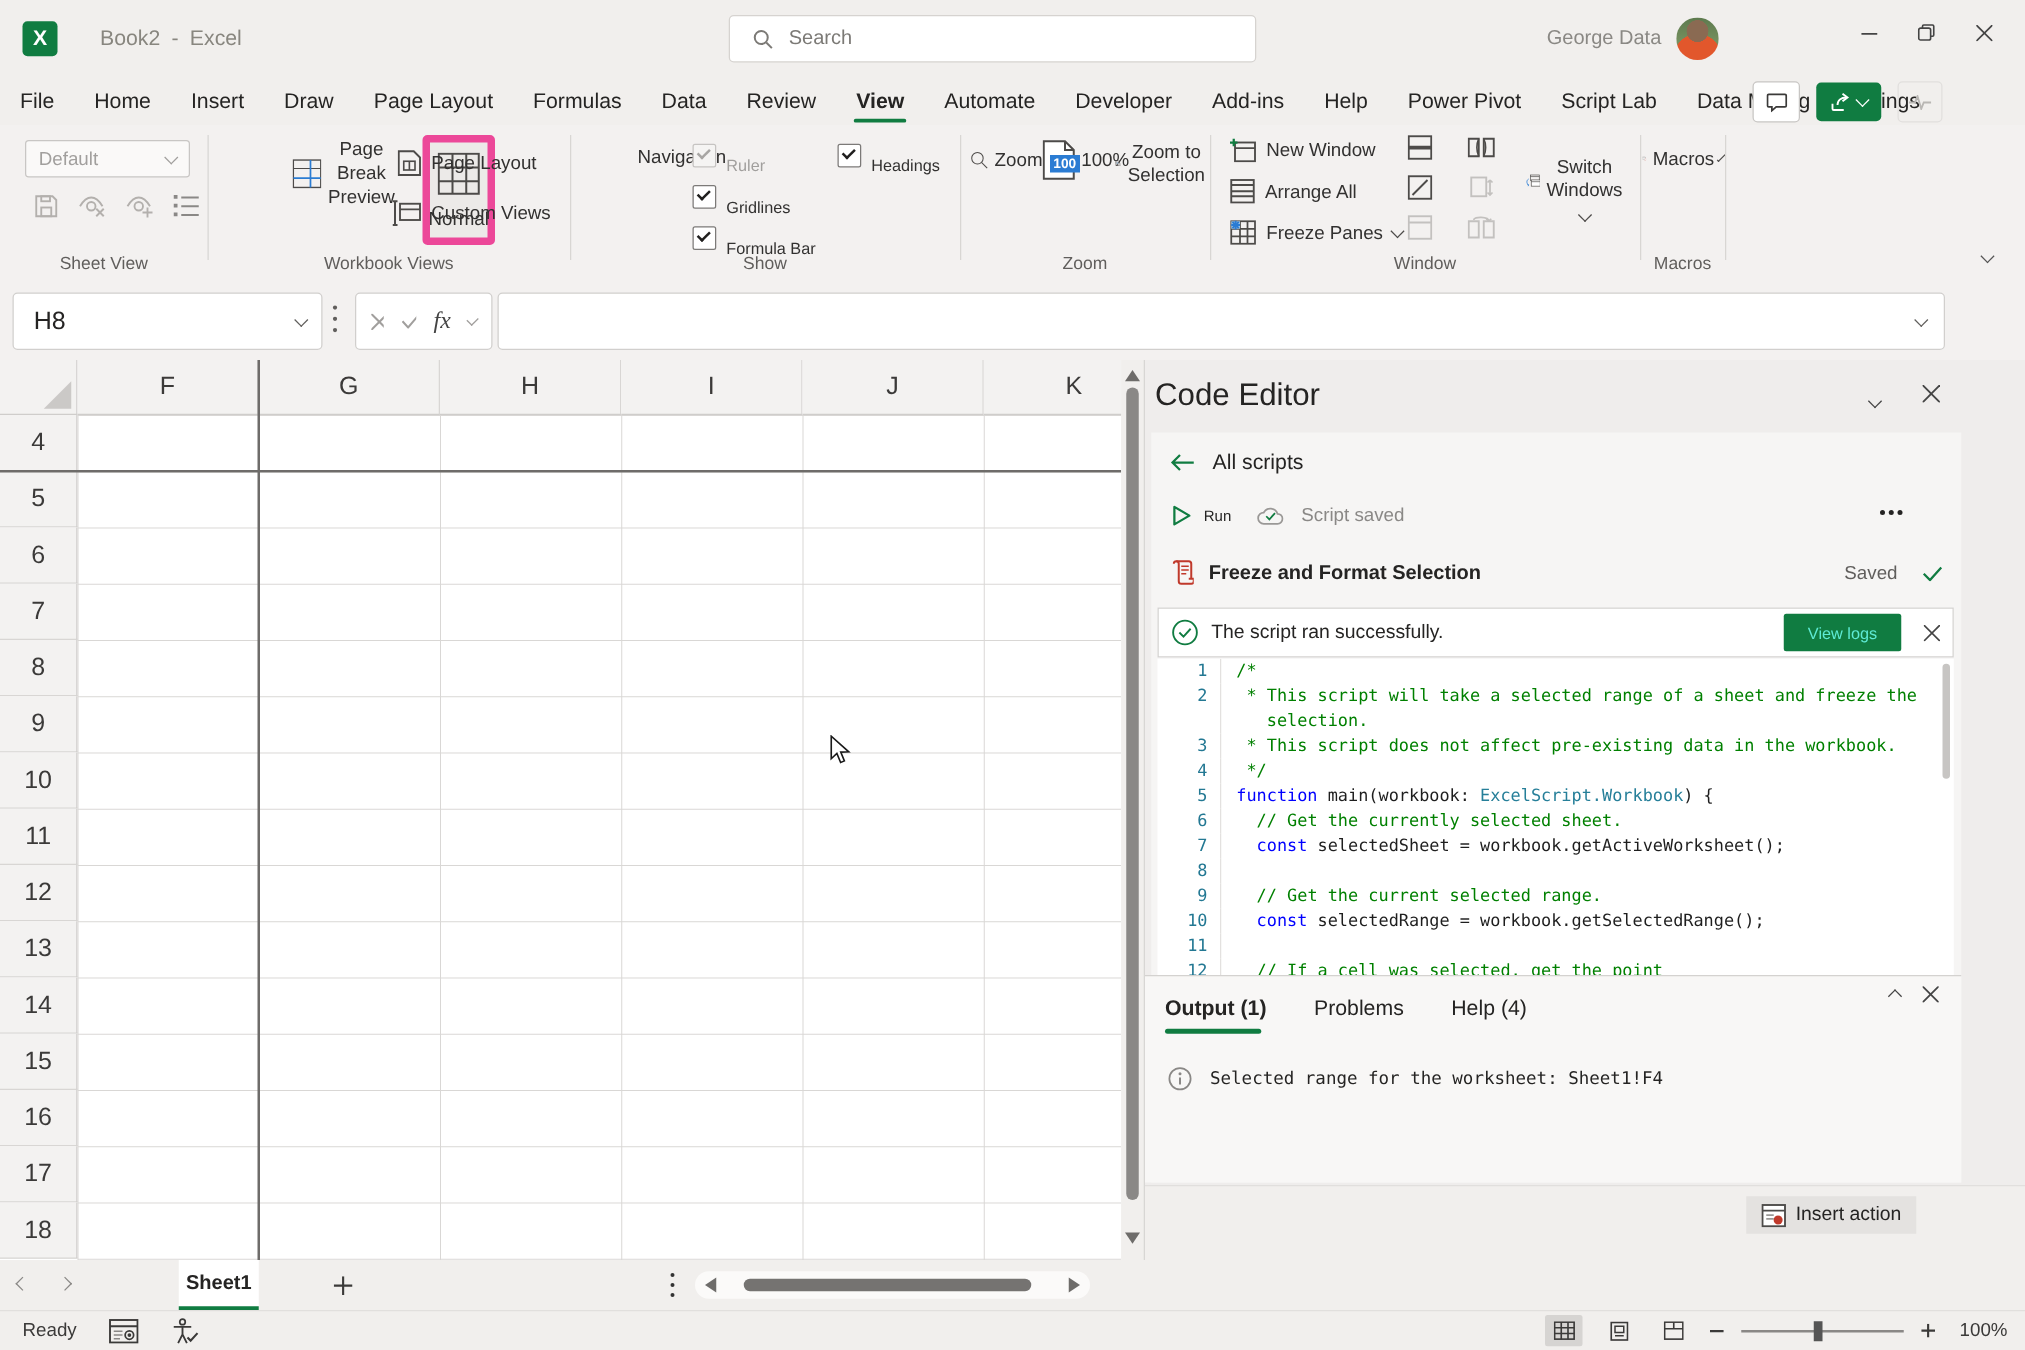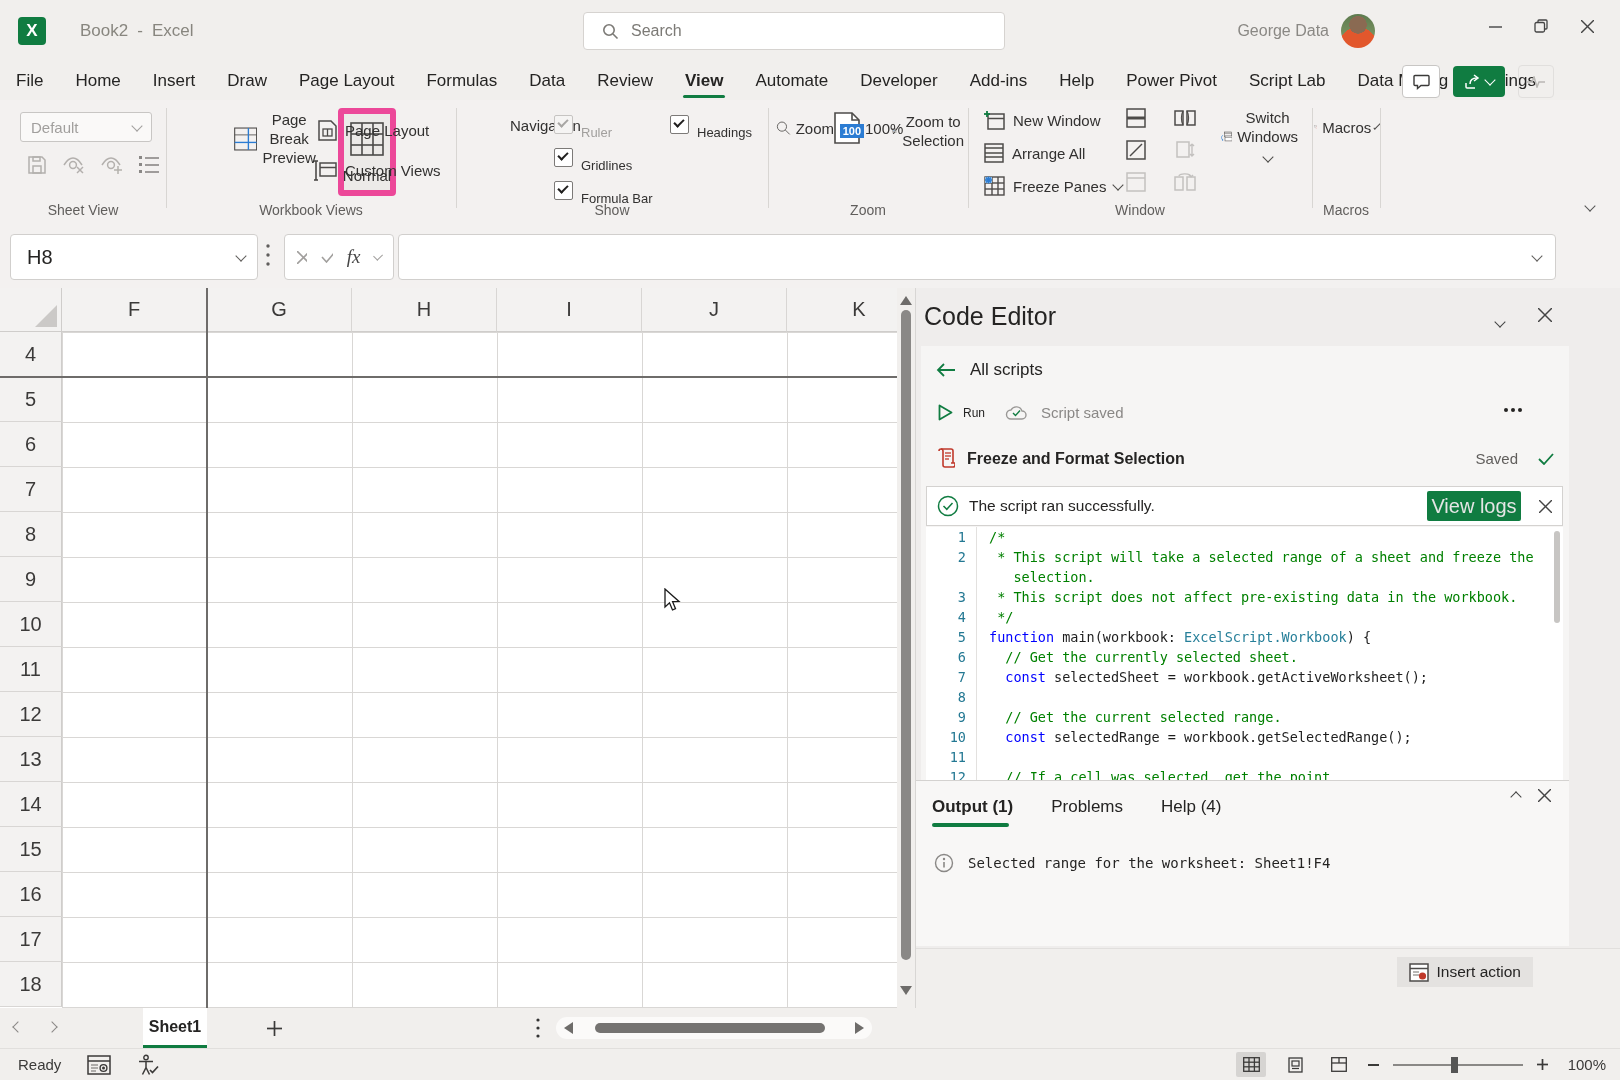--- a/index.html
+++ b/index.html
@@ -103,21 +103,21 @@
   #run-lbl{font-size:12px;font-weight:500;color:#252423;margin-right:10px;}
   #script-saved{font-size:15px;color:#8a8886;margin-left:4px;}
   #more-btn{left:588px;top:120px;display:flex;gap:3px;}
   #more-btn i{width:4px;height:4px;border-radius:50%;background:#252423;}
   #script-row{left:22px;top:160px;gap:12px;width:616px;}
   #script-name{font-size:16px;font-weight:bold;color:#252423;flex:1;}
   #saved-lbl{font-size:15px;color:#605e5c;margin-right:8px;}
   #banner{left:10px;top:198px;width:637px;height:40px;background:#fff;border:1px solid #d4d2d0;box-sizing:border-box;
       display:flex;align-items:center;padding:0 10px;}
   #banner-msg{font-size:15.5px;color:#252423;margin-left:10px;flex:1;}
-  #viewlogs-btn{width:94px;height:30px;background:#107C41;color:#e5e5e5;font-size:20px;border-radius:2px;
+  #viewlogs-btn{width:94px;height:30px;background:#107C41;color:#5eead4;font-size:13px;border-radius:2px;
       display:flex;align-items:center;justify-content:center;margin-right:18px;text-align:right;}
   #banner-close{color:#444;}
   #code{left:10px;top:239px;width:637px;height:253px;background:#fff;overflow:hidden;}
   .code-line{display:flex;font-family:"DejaVu Sans Mono","Liberation Mono",monospace;font-size:13.5px;line-height:20px;}
   .ln{width:40px;text-align:right;color:#237893;flex:none;padding-right:10px;}
   .ct{border-left:1px solid #e3e1df;padding-left:12px;white-space:pre-wrap;width:560px;}
   .c-k{color:#0000ff;} .c-c{color:#008000;} .c-t{color:#267f99;} .c-p{color:#1e1e1e;}
   #code-scroll{left:638px;top:243px;width:6px;height:92px;background:#c7c5c3;border-radius:3px;}
   #bottom-panel{left:0;top:492px;width:653px;height:166px;background:#f8f7f6;border-top:1px solid #d4d2d0;box-sizing:border-box;}
   #bp-ctrl{position:absolute;right:18px;top:8px;display:flex;gap:18px;color:#444;}
@@ -477,21 +477,21 @@
         </svg>
     </div>
     <div class="abs rib-big" style="left:252px;top:8px;width:78px;">
       <svg width="34" height="30" viewBox="0 0 34 30">
           <rect x="12" y="1" width="20" height="12" fill="none" stroke="#4d4b49" stroke-width="1.5"></rect>
           <line x1="12" y1="4.5" x2="32" y2="4.5" stroke="#4d4b49" stroke-width="1.5"></line>
           <rect x="14" y="12" width="20" height="14" fill="#fff" stroke="#4d4b49" stroke-width="1.5"></rect>
           <line x1="14" y1="16" x2="34" y2="16" stroke="#4d4b49" stroke-width="1.5"></line>
           <path d="M8 10 c-5 3 -5 10 0 13 m-3-1 l3 1 -1 3" fill="none" stroke="#2b7cd3" stroke-width="1.8"></path>
         </svg>
-      <span class="two-line" style="white-space:pre-line;"><span>Switch
+      <span class="two-line" style="white-space:pre-line;margin-top:16px;"><span>Switch
 Windows</span> <span class="chv" style="color:#4d4b49;"></span></span>
     </div>
     <div class="grp-label">Window</div>
   </div>
   <div class="grp-divider" style="left:1312px;"></div>
 
   <div class="abs" style="left:1312px;top:0;width:68px;height:124px;">
     <div class="abs rib-big" style="left:2px;top:10px;width:64px;">
       <svg width="36" height="34" viewBox="0 0 36 34">
           <rect x="2" y="1" width="26" height="26" fill="#fff" stroke="#4d4b49" stroke-width="1.6"></rect>

